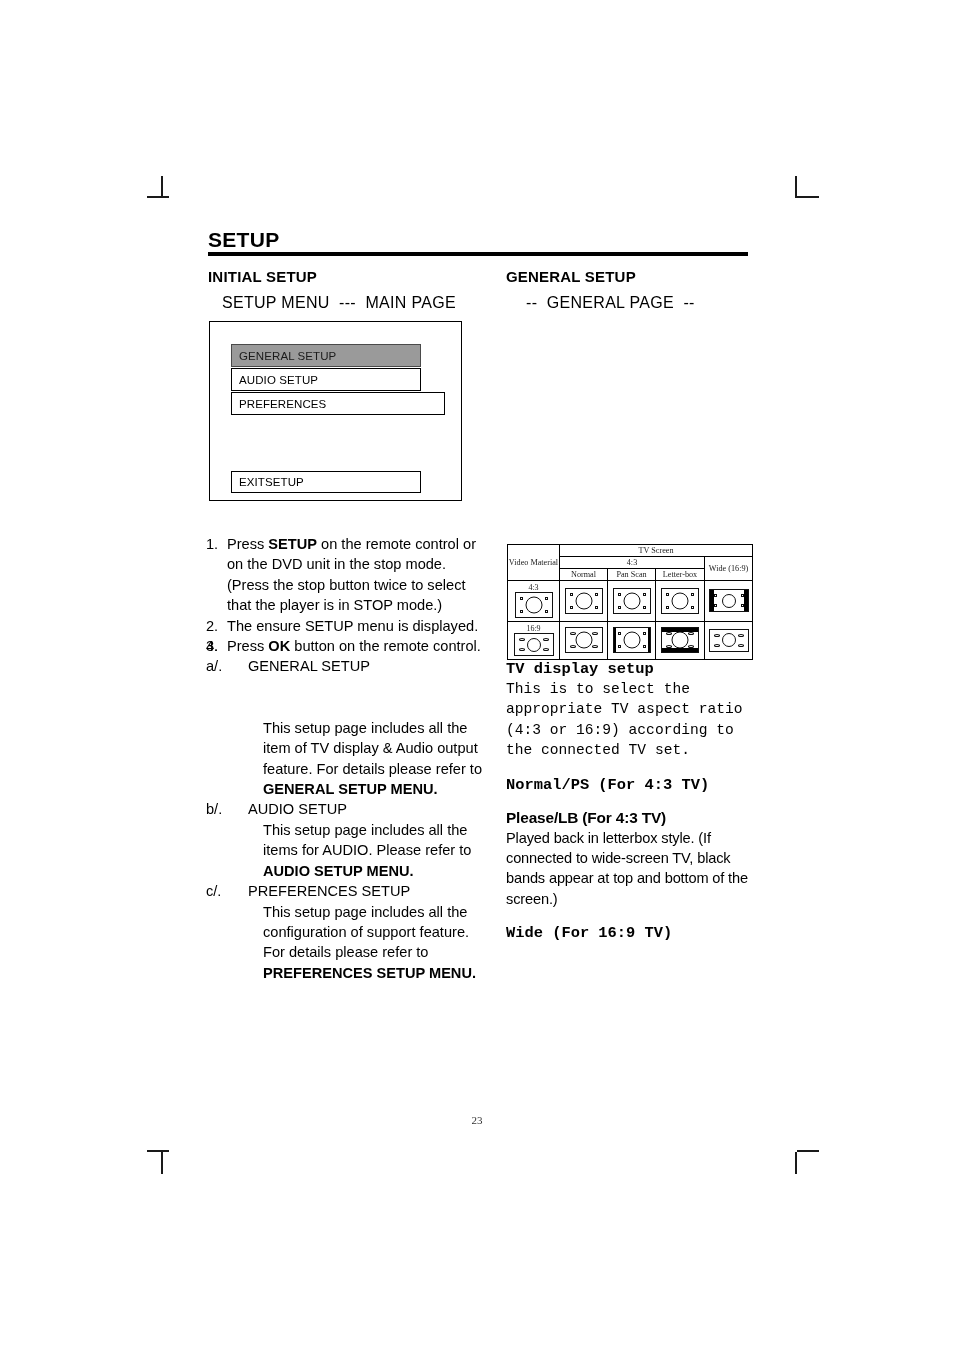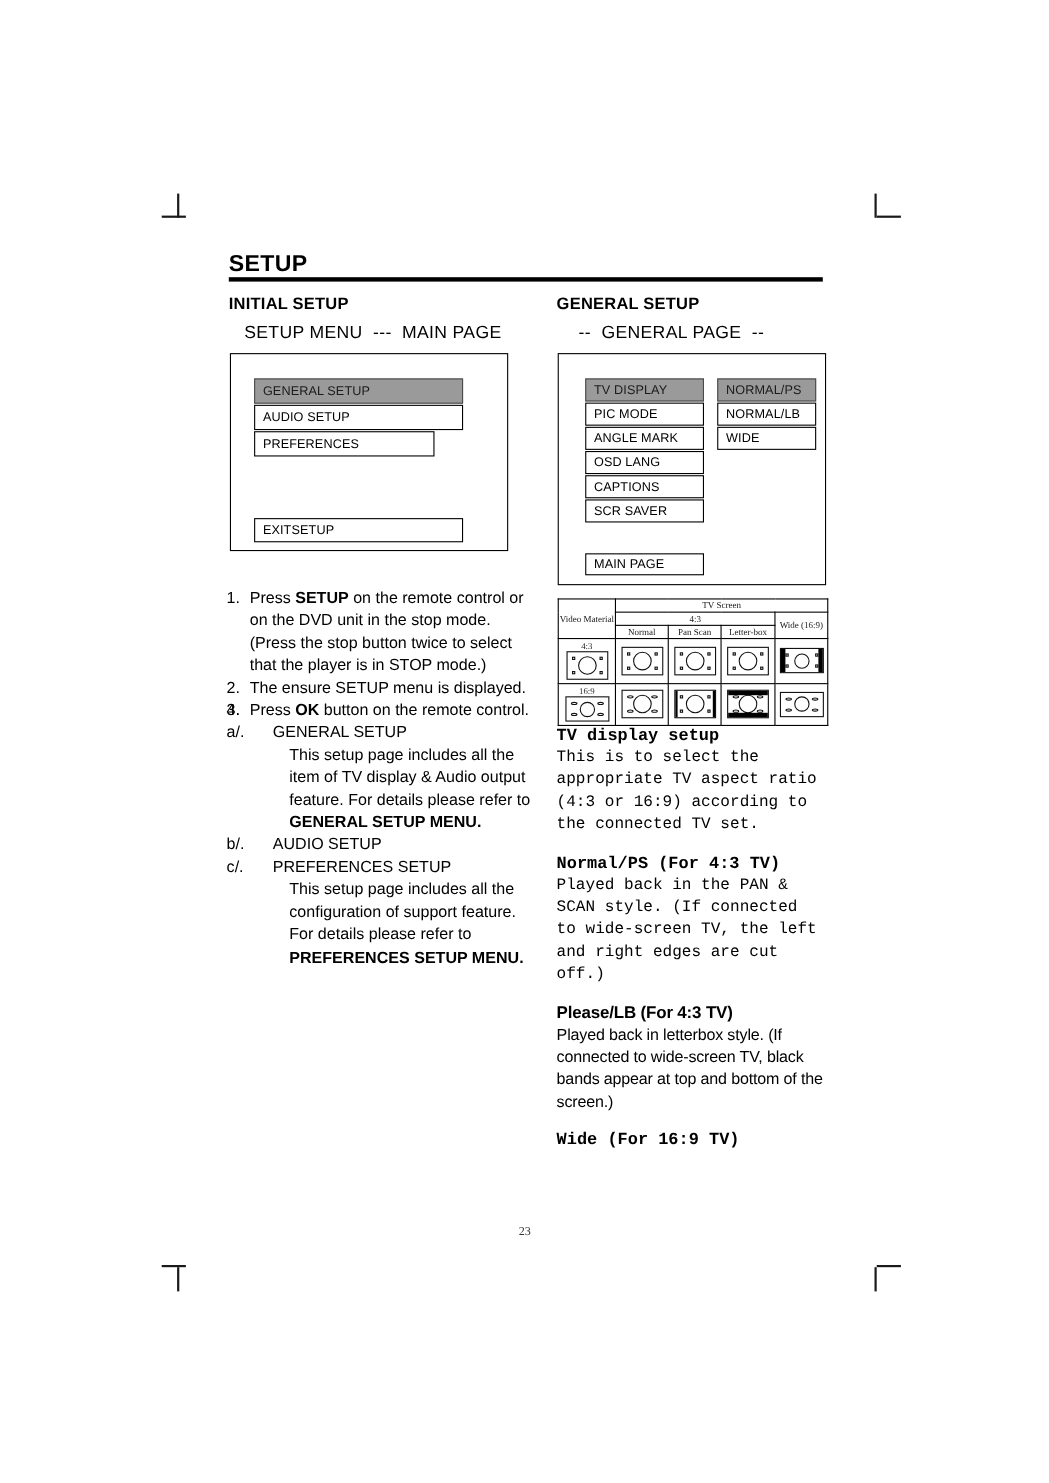--- a/index.html
+++ b/index.html
@@ -191,60 +191,45 @@
   <div class="title-setup">SETUP</div>
   <div class="title-rule"></div>
 
   <div class="col-head" style="left:208px; top:268px;">INITIAL SETUP</div>
   <div class="sub-head" style="left:222px; top:294px;">SETUP MENU  ---  MAIN PAGE</div>
 
   <div class="osd" style="left:209px; top:321px; width:253px; height:180px;">
     <div id="left-osd-items">
         <div class="osd-item sel" style="left: 21px; top: 22px; width: 190px; height: 23px;">GENERAL SETUP</div>
         <div class="osd-item" style="left: 21px; top: 46px; width: 190px; height: 23px;">AUDIO SETUP</div>
-        <div class="osd-item" style="left: 21px; top: 70px; width: 164px; height: 23px;">PREFERENCES</div>
+        <div class="osd-item" style="left: 21px; top: 70px; width: 214px; height: 23px;">PREFERENCES</div>
       </div>
     <div class="osd-item" style="left:21px; top:149px; width:190px; height:22px;">EXITSETUP</div>
   </div>
 
   <div class="body-text" style="left:206px; top:534px; width:278px;">
     <div id="left-steps">
         <div class="li"><span class="marker">1.</span><span><span>Press </span><b>SETUP</b><span> on the remote control or on the DVD unit in the stop mode. (Press the stop button twice to select that the player is in STOP mode.)</span></span></div>
         <div class="li"><span class="marker">2.</span><span><span>The ensure SETUP menu is displayed.</span></span></div>
         <div class="li"><span class="marker">3.</span></div>
         <div class="li"><span class="marker">4.</span><span><span>Press </span><b>OK</b><span> button on the remote control.</span></span></div>
       </div>
     <div id="left-substeps">
         <div class="li sub"><span class="marker">a/. </span><span style="margin-left: -15px;">GENERAL SETUP</span></div>
-        <div class="li sub" style="padding-left: 36px;"><span>This setup page includes all the item of TV display &amp; Audio output feature. For details please refer to </span><b>GENERAL SETUP MENU.</b></div>
+        <div class="li sub" style="padding-left: 36px; margin-top: 41px;"><span>This setup page includes all the item of TV display &amp; Audio output feature. For details please refer to </span><b>GENERAL SETUP MENU.</b></div>
         <div class="li sub"><span class="marker">b/. </span><span style="margin-left: -15px;">AUDIO SETUP</span></div>
+        <div class="li sub" style="padding-left: 36px;"><span>This setup page includes all the items for AUDIO. Please refer to </span><b>AUDIO SETUP MENU.</b></div>
         <div class="li sub"><span class="marker">c/. </span><span style="margin-left: -15px;">PREFERENCES SETUP</span></div>
         <div class="li sub" style="padding-left: 36px;"><span>This setup page includes all the configuration of support feature. For details please refer to </span><b>PREFERENCES SETUP MENU.</b></div>
       </div>
   </div>
 
   <div class="col-head" style="left:506px; top:268px;">GENERAL SETUP</div>
   <div class="sub-head" style="left:526px; top:294px;">--  GENERAL PAGE  --</div>
 
-  <div class="osd" style="left:507px; top:321px; width:244px; height:211px;">
-    <div id="right-osd-items">
-        <div class="osd-item sel" style="left: 24px; top: 22px; width: 108px; height: 21px;">TV DISPLAY</div>
-        <div class="osd-item" style="left: 24px; top: 44px; width: 108px; height: 21px;">PIC MODE</div>
-        <div class="osd-item" style="left: 24px; top: 66px; width: 108px; height: 21px;">ANGLE MARK</div>
-        <div class="osd-item" style="left: 24px; top: 88px; width: 108px; height: 21px;">OSD LANG</div>
-        <div class="osd-item" style="left: 24px; top: 110px; width: 108px; height: 21px;">CAPTIONS</div>
-        <div class="osd-item" style="left: 24px; top: 132px; width: 108px; height: 21px;">SCR SAVER</div>
-      </div>
-    <div id="right-osd-subitems">
-        <div class="osd-item sel" style="left: 144px; top: 22px; width: 90px; height: 21px;">NORMAL/PS</div>
-        <div class="osd-item" style="left: 144px; top: 44px; width: 90px; height: 21px;">NORMAL/LB</div>
-        <div class="osd-item" style="left: 144px; top: 66px; width: 90px; height: 21px;">WIDE</div>
-      </div>
-    <div class="osd-item" style="left:24px; top:181px; width:108px; height:20px;">MAIN PAGE</div>
-  </div>
 
   <table class="tvtable" style="left:507px; top:544px; width:245px;">
     <colgroup>
       <col style="width:52px">
         <col style="width:48px">
         <col style="width:48px">
         <col style="width:49px">
         <col style="width:48px">
     </colgroup>
     <thead>
@@ -369,21 +354,20 @@
   </table>
 
   <div style="position:absolute; left:506px; top:660px; width:245px;">
     <div id="right-sections">
         <div class="sec-blk">
           <div class="sec-h">TV display setup</div>
           <p class="sec-p">This is to select the appropriate TV aspect ratio (4:3 or 16:9) according to the connected TV set.</p>
         </div>
         <div class="sec-blk">
           <div class="sec-h">Normal/PS (For 4:3 TV)</div>
-          <p class="sec-p">Played back in the PAN &amp; SCAN style. (If connected to wide-screen TV, the left and right edges are cut off.)</p>
         </div>
         <div class="sec-blk narrowfont">
           <div class="sec-h">Please/LB (For 4:3 TV)</div>
           <p class="sec-p">Played back in letterbox style. (If connected to wide-screen TV, black bands appear at top and bottom of the screen.)</p>
         </div>
         <div class="sec-blk">
           <div class="sec-h">Wide (For 16:9 TV)</div>
         </div>
       </div>
   </div>

